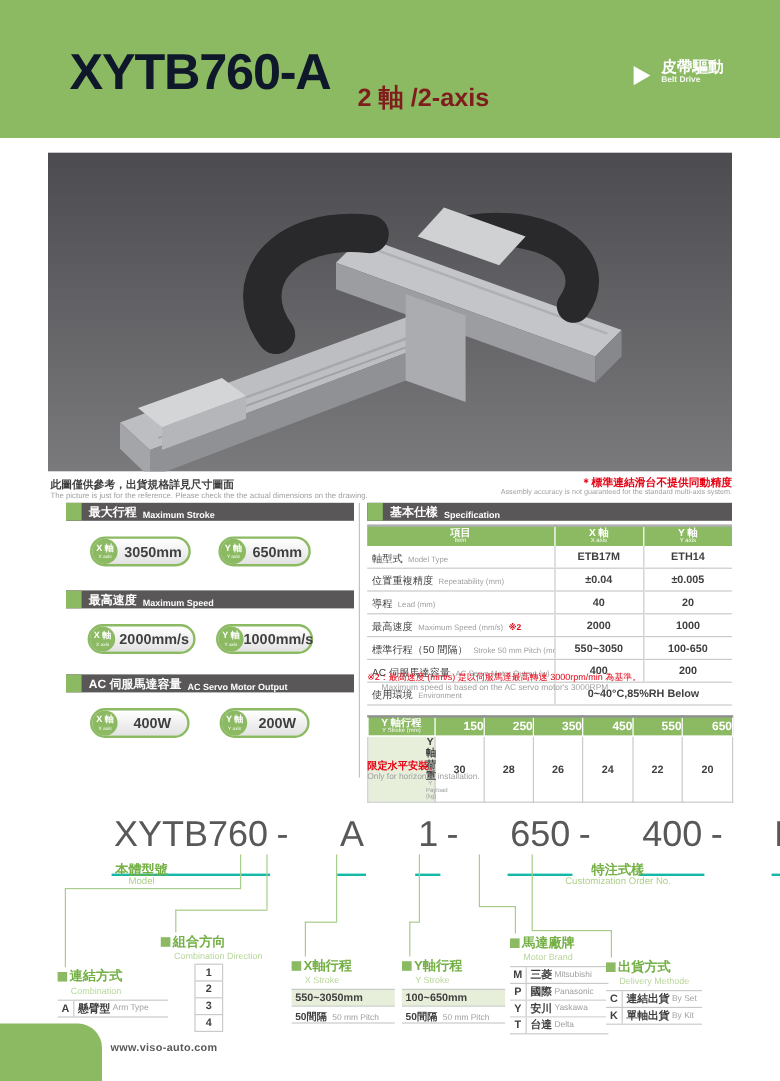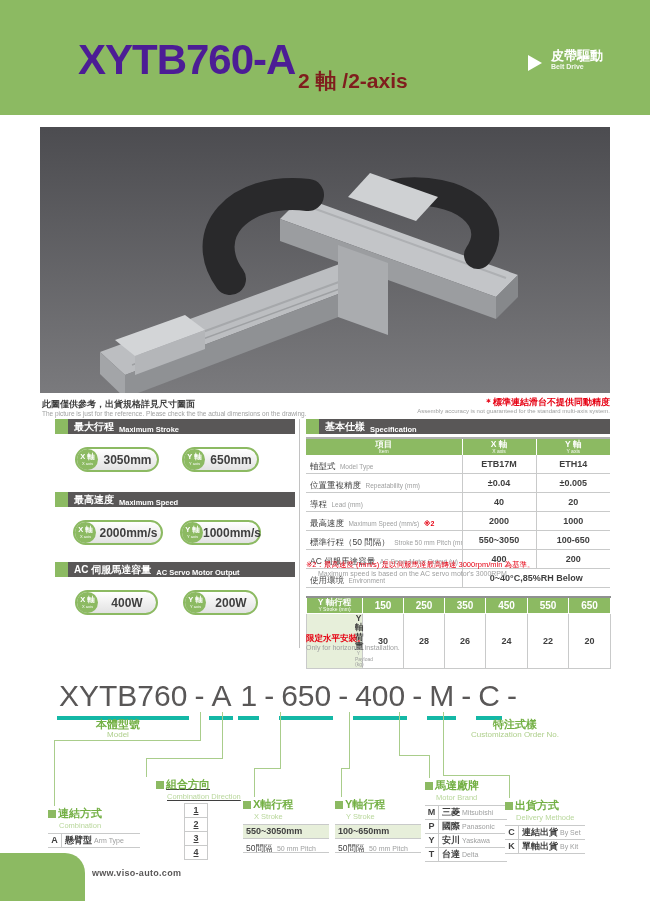--- a/index.html
+++ b/index.html
@@ -2,21 +2,21 @@
 <html><head>
 <meta charset="utf-8">
 <style>
   html,body{margin:0;padding:0;background:#fff;}
   .page{position:relative;width:650px;height:901px;background:#ffffff;overflow:hidden;
         font-family:"Liberation Sans","DejaVu Sans",sans-serif;color:#3f3f3f;}
   .abs{position:absolute;}
 
   
   .header{position:absolute;left:0;top:0;width:650px;height:115px;background:#8cba62;}
-  .h-title{position:absolute;left:78px;top:36px;font-size:42px;font-weight:bold;color:#4c1d95;letter-spacing:-1px;}
+  .h-title{position:absolute;left:58px;top:36px;font-size:42px;font-weight:bold;color:#0f172a;letter-spacing:-1px;}
   .h-sub{position:absolute;left:298px;top:67px;font-size:21px;font-weight:bold;color:#7f1d1d;}
   .h-tri{position:absolute;left:528px;top:55px;width:0;height:0;border-top:8px solid transparent;
          border-bottom:8px solid transparent;border-left:14px solid #fff;}
   .h-drive{position:absolute;left:551px;top:49px;color:#fff;line-height:1.1;}
   .h-drive .zh{font-size:13px;font-weight:bold;display:block;}
   .h-drive .en{font-size:7px;font-weight:bold;display:block;opacity:.9;}
 
   
   .cap-zh{position:absolute;left:42px;top:398px;font-size:9px;font-weight:bold;color:#3f3f3f;}
   .cap-en{position:absolute;left:42px;top:410px;font-size:6.5px;color:#9fa0a0;}
@@ -53,32 +53,32 @@
         font-size:9px;font-weight:bold;color:#3f3f3f;}
   .fn-zh{position:absolute;left:306px;top:560px;font-size:7.5px;color:#e60012;}
   .fn-en{position:absolute;left:318px;top:570px;font-size:7px;color:#9fa0a0;}
 
   
   table.pay{position:absolute;left:306px;top:596px;width:304px;border-collapse:collapse;table-layout:fixed;border-top:2px solid #8f9191;}
   table.pay td{padding:0;box-sizing:border-box;}
   table.pay td.g{background:#8cba62;color:#fff;border:1px solid #fff;text-align:center;height:16px;vertical-align:middle;}
   table.pay td.g .hzh{display:block;font-size:8.5px;font-weight:bold;line-height:1.1;}
   table.pay td.g .hen{display:block;font-size:5px;line-height:1.1;opacity:.95;}
-  table.pay td.gv{background:#8cba62;color:#fff;border:1px solid #fff;text-align:center;font-size:10px;font-weight:bold;height:16px;}
+  table.pay td.gv{background:#8cba62;color:#fff;border:1px solid #fff;text-align:right;font-size:10px;font-weight:bold;height:16px;}
   table.pay td.lab{background:#e7efda;border:1px solid #c9caca;text-align:center;height:15px;vertical-align:middle;padding-left:48px;}
   table.pay td.lab .hzh{display:block;font-size:8.5px;font-weight:bold;color:#3f3f3f;line-height:1.1;}
   table.pay td.lab .hen{display:block;font-size:5px;color:#9fa0a0;line-height:1.1;}
   table.pay td.v{border:1px solid #c9caca;text-align:center;font-size:9px;font-weight:bold;color:#3f3f3f;height:15px;}
   .pn-zh{position:absolute;left:306px;top:633px;font-size:8.5px;font-weight:bold;color:#e60012;}
   .pn-en{position:absolute;left:306px;top:644px;font-size:7px;color:#9fa0a0;}
 
   
   .model-line{position:absolute;left:57px;top:679px;display:flex;align-items:baseline;gap:5px;
         font-size:30px;color:#595757;}
-  .model-line .seg{border-bottom:4px solid #14b8a6;padding:0 2px 3px 2px;white-space:nowrap;}
+  .model-line .seg{border-bottom:2px solid #14b8a6;padding:0 2px 15px 2px;white-space:nowrap;margin-left:36px;}
   .model-line .dash{padding-bottom:3px;}
   .mlab-zh{position:absolute;font-size:11px;font-weight:bold;color:#74b045;text-align:center;width:130px;}
   .mlab-en{position:absolute;font-size:8px;color:#aecf8b;text-align:center;width:130px;}
   .cl{position:absolute;background:#a9cd8b;}
 
   .ogroup{position:absolute;}
   .otitle{display:flex;align-items:center;}
   .otitle .osq{width:8px;height:8px;background:#8cba62;margin-right:2px;flex:none;}
   .otitle .ozh{font-size:11px;font-weight:bold;color:#74b045;white-space:nowrap;}
   .oen{font-size:7.5px;color:#b9d79c;margin-left:11px;white-space:nowrap;}
@@ -88,21 +88,21 @@
   .orow .ocode{width:13px;text-align:center;font-size:9px;font-weight:bold;color:#3f3f3f;
         border-right:1px solid #c9caca;align-self:stretch;line-height:13px;flex:none;}
   .orow .orzh{font-size:9px;font-weight:bold;color:#3f3f3f;padding-left:3px;white-space:nowrap;}
   .orow .oren{font-size:7px;color:#9fa0a0;padding-left:2px;white-space:nowrap;}
   .oboxes{margin-left:28px;margin-top:3px;}
   .obox{width:22px;height:13px;border:1px solid #c9caca;margin-top:-1px;text-align:center;
         font-size:9px;font-weight:bold;color:#3f3f3f;line-height:13px;background:#fff;}
   .orange{height:13px;line-height:13px;background:#e7efda;border-top:1px solid #c9caca;border-bottom:1px solid #c9caca;
         font-size:9px;font-weight:bold;color:#3f3f3f;padding-left:3px;margin-top:3px;}
   .opitch{height:13px;line-height:13px;border-bottom:1px solid #c9caca;padding-left:3px;background:#fff;}
-  .opitch .orzh{font-size:8.5px;font-weight:normal;color:#3f3f3f;}
+  .opitch .orzh{font-size:8.5px;font-weight:bold;color:#3f3f3f;}
   .opitch .oren{font-size:7px;color:#9fa0a0;}
 
   
   .f-shape{position:absolute;left:0;top:853px;width:85px;height:48px;background:#8cba62;border-radius:0 20px 0 0;}
   .f-url{position:absolute;left:92px;top:868px;font-size:9px;font-weight:bold;color:#595757;letter-spacing:.3px;}
 </style>
 </head>
 <body>
 
 <div class="page">
@@ -369,21 +369,21 @@
     <div class="oen">Combination</div>
     <div class="orows">
       <div class="orow">
         <span class="ocode">A</span>
         <span class="orzh">懸臂型</span>
         <span class="oren">Arm Type</span>
       </div>
     </div>
   </div>
 
-  <div class="ogroup" style="left:156px;top:777px;width:110px;text-decoration:underline;">
+  <div class="ogroup" style="left:134px;top:777px;width:110px;">
     <div class="otitle">
         <span class="osq"></span>
         <span class="ozh">組合方向</span>
       </div>
     <div class="oen">Combination Direction</div>
     <div class="oboxes">
       <div class="obox">1</div>
       <div class="obox">2</div>
       <div class="obox">3</div>
       <div class="obox">4</div>

